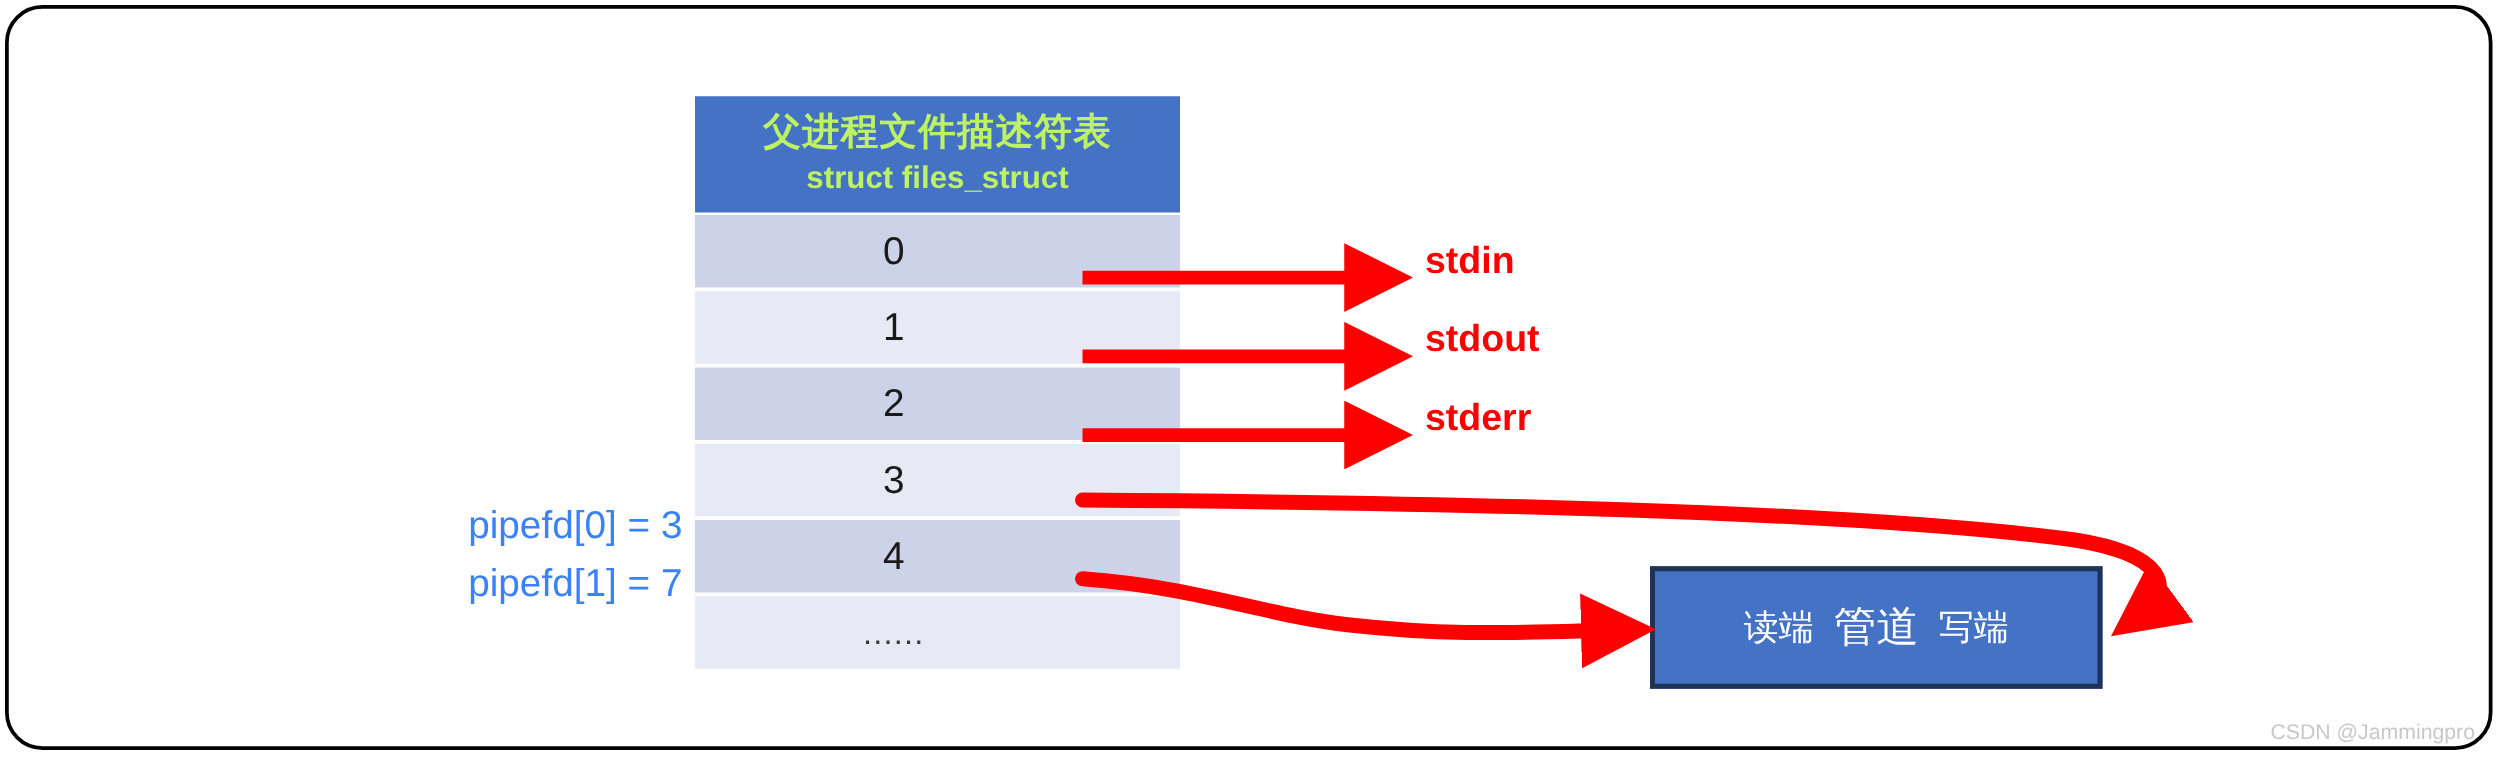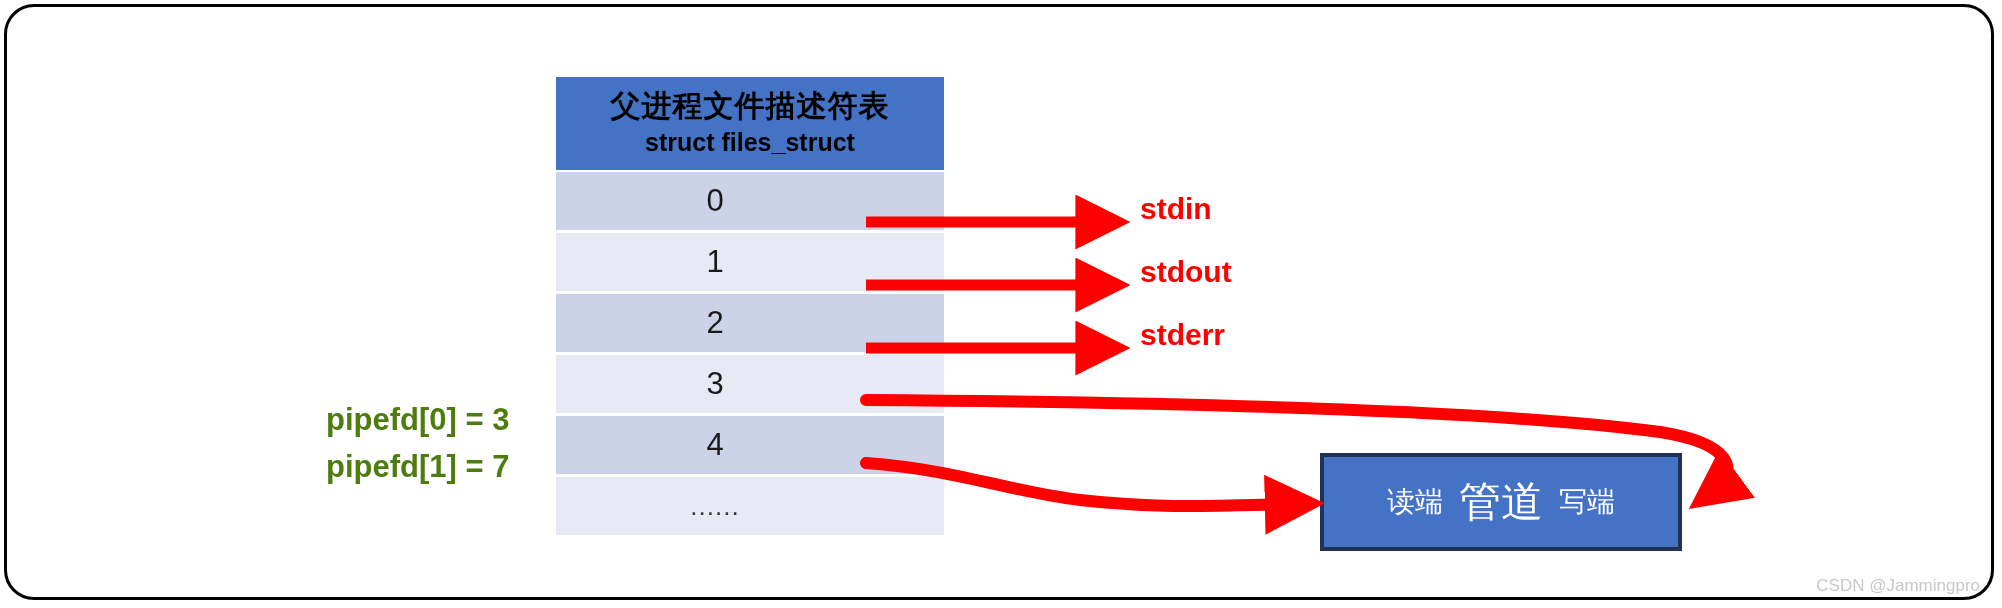--- a/index.html
+++ b/index.html
@@ -36,21 +36,21 @@
   
   .fd-table {
     position: absolute;
     left: 556px;
     top: 77px;
     width: 388px;
   }
 
   .fd-header {
     background: #4472c4;
-    color: #000000;
+    color: #bef264;
     text-align: center;
     padding: 10px 4px 12px 4px;
     line-height: 1.25;
   }
   .fd-header .cn {
     font-size: 30px;
     font-weight: 700;
     letter-spacing: 1px;
     display: block;
   }
@@ -82,24 +82,24 @@
     letter-spacing: 1px;
     color: #3a3a3a;
   }
 
   
   .pipefd-labels {
     position: absolute;
     left: 326px;
     top: 396px;
     width: 220px;
+    text-align: right;
     font-size: 31px;
-    color: #4d7c0f;
+    color: #3b82f6;
     line-height: 1.52;
-    font-weight: bold;
   }
   .pipefd-labels div { white-space: nowrap; }
 
   
   .std-label {
     position: absolute;
     color: #ff0000;
     font-weight: 700;
     font-size: 30px;
     white-space: nowrap;
@@ -119,21 +119,21 @@
     box-sizing: border-box;
     background: #4472c4;
     border: 4px solid #1f3356;
     display: flex;
     align-items: center;
     justify-content: center;
     gap: 16px;
     color: #ffffff;
   }
   .pipe-box .side  { font-size: 28px; }
-  .pipe-box .main  { font-size: 42px; }
+  .pipe-box .main  { font-size: 34px; }
 
   
   #arrows {
     position: absolute;
     left: 0;
     top: 0;
     width: 2002px;
     height: 608px;
     pointer-events: none;
   }

